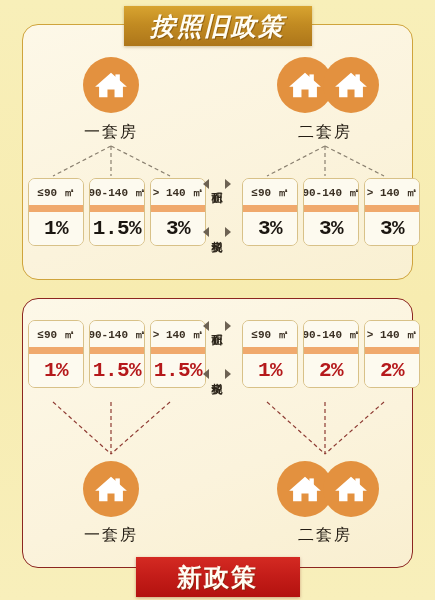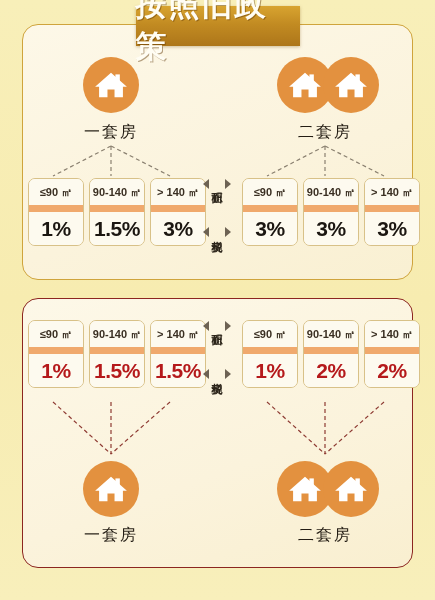--- a/index.html
+++ b/index.html
@@ -37,24 +37,25 @@
     position:absolute;
     left:50%; transform:translateX(-50%);
     display:flex; align-items:center; justify-content:center;
     color:#fffdf4;
     font-weight:bold;
     letter-spacing:2px;
     text-shadow:1px 1px 0 rgba(90,50,0,.45);
     z-index:12;
   }
   .banner.top {
-    top:6px; width:164px; height:40px;
-    font-size:31px;
+    top:6px; width:188px; height:40px;
+    font-size:25px;
     background:linear-gradient(180deg,#d8a430 0%,#c28b22 45%,#ad761a 100%);
     box-shadow:0 1px 3px rgba(120,80,10,.35);
+    font-style:italic;
   }
   .banner.bottom {
     top:557px; width:164px; height:40px;
     font-size:25px;
     background:linear-gradient(180deg,#d42a22 0%,#c31c18 50%,#b3120f 100%);
     box-shadow:0 1px 3px rgba(120,20,10,.35);
   }
 
   
   .houses { position:absolute; display:flex; z-index:6; }
@@ -72,21 +73,21 @@
     letter-spacing:2px;
     text-align:center;
     white-space:nowrap;
     z-index:6;
   }
 
   
   .connectors { position:absolute; z-index:2; pointer-events:none; }
 
   
-  .boxrow { position:absolute; display:flex; gap:5px; z-index:5; }
+  .boxrow { position:absolute; display:flex; gap:5px; z-index:5;font-family:Liberation Mono, monospace; }
   .box {
     width:56px;
     border:1px solid #d8c188;
     border-radius:7px;
     background:#fdfaf0;
     overflow:hidden;
     display:flex; flex-direction:column;
   }
   .box .area {
     height:26px;
@@ -301,14 +302,17 @@
     </div>
     <div class="circle">
       <svg viewBox="0 0 40 34">
         <path fill="#ffffff" d="M20 3 L38 19 L33.5 19 L33.5 31 L24 31 L24 22 L16 22 L16 31 L6.5 31 L6.5 19 L2 19 Z"></path>
         <rect fill="#ffffff" x="25" y="5" width="5" height="9"></rect>
       </svg>
     </div>
   </div>
   <div class="group-label" style="left:270px; top:525px; width:110px;">二套房</div>
 
+  <div class="banner bottom">
+    <span>新政策</span>
+  </div>
 
 </div>
 
 </body></html>

